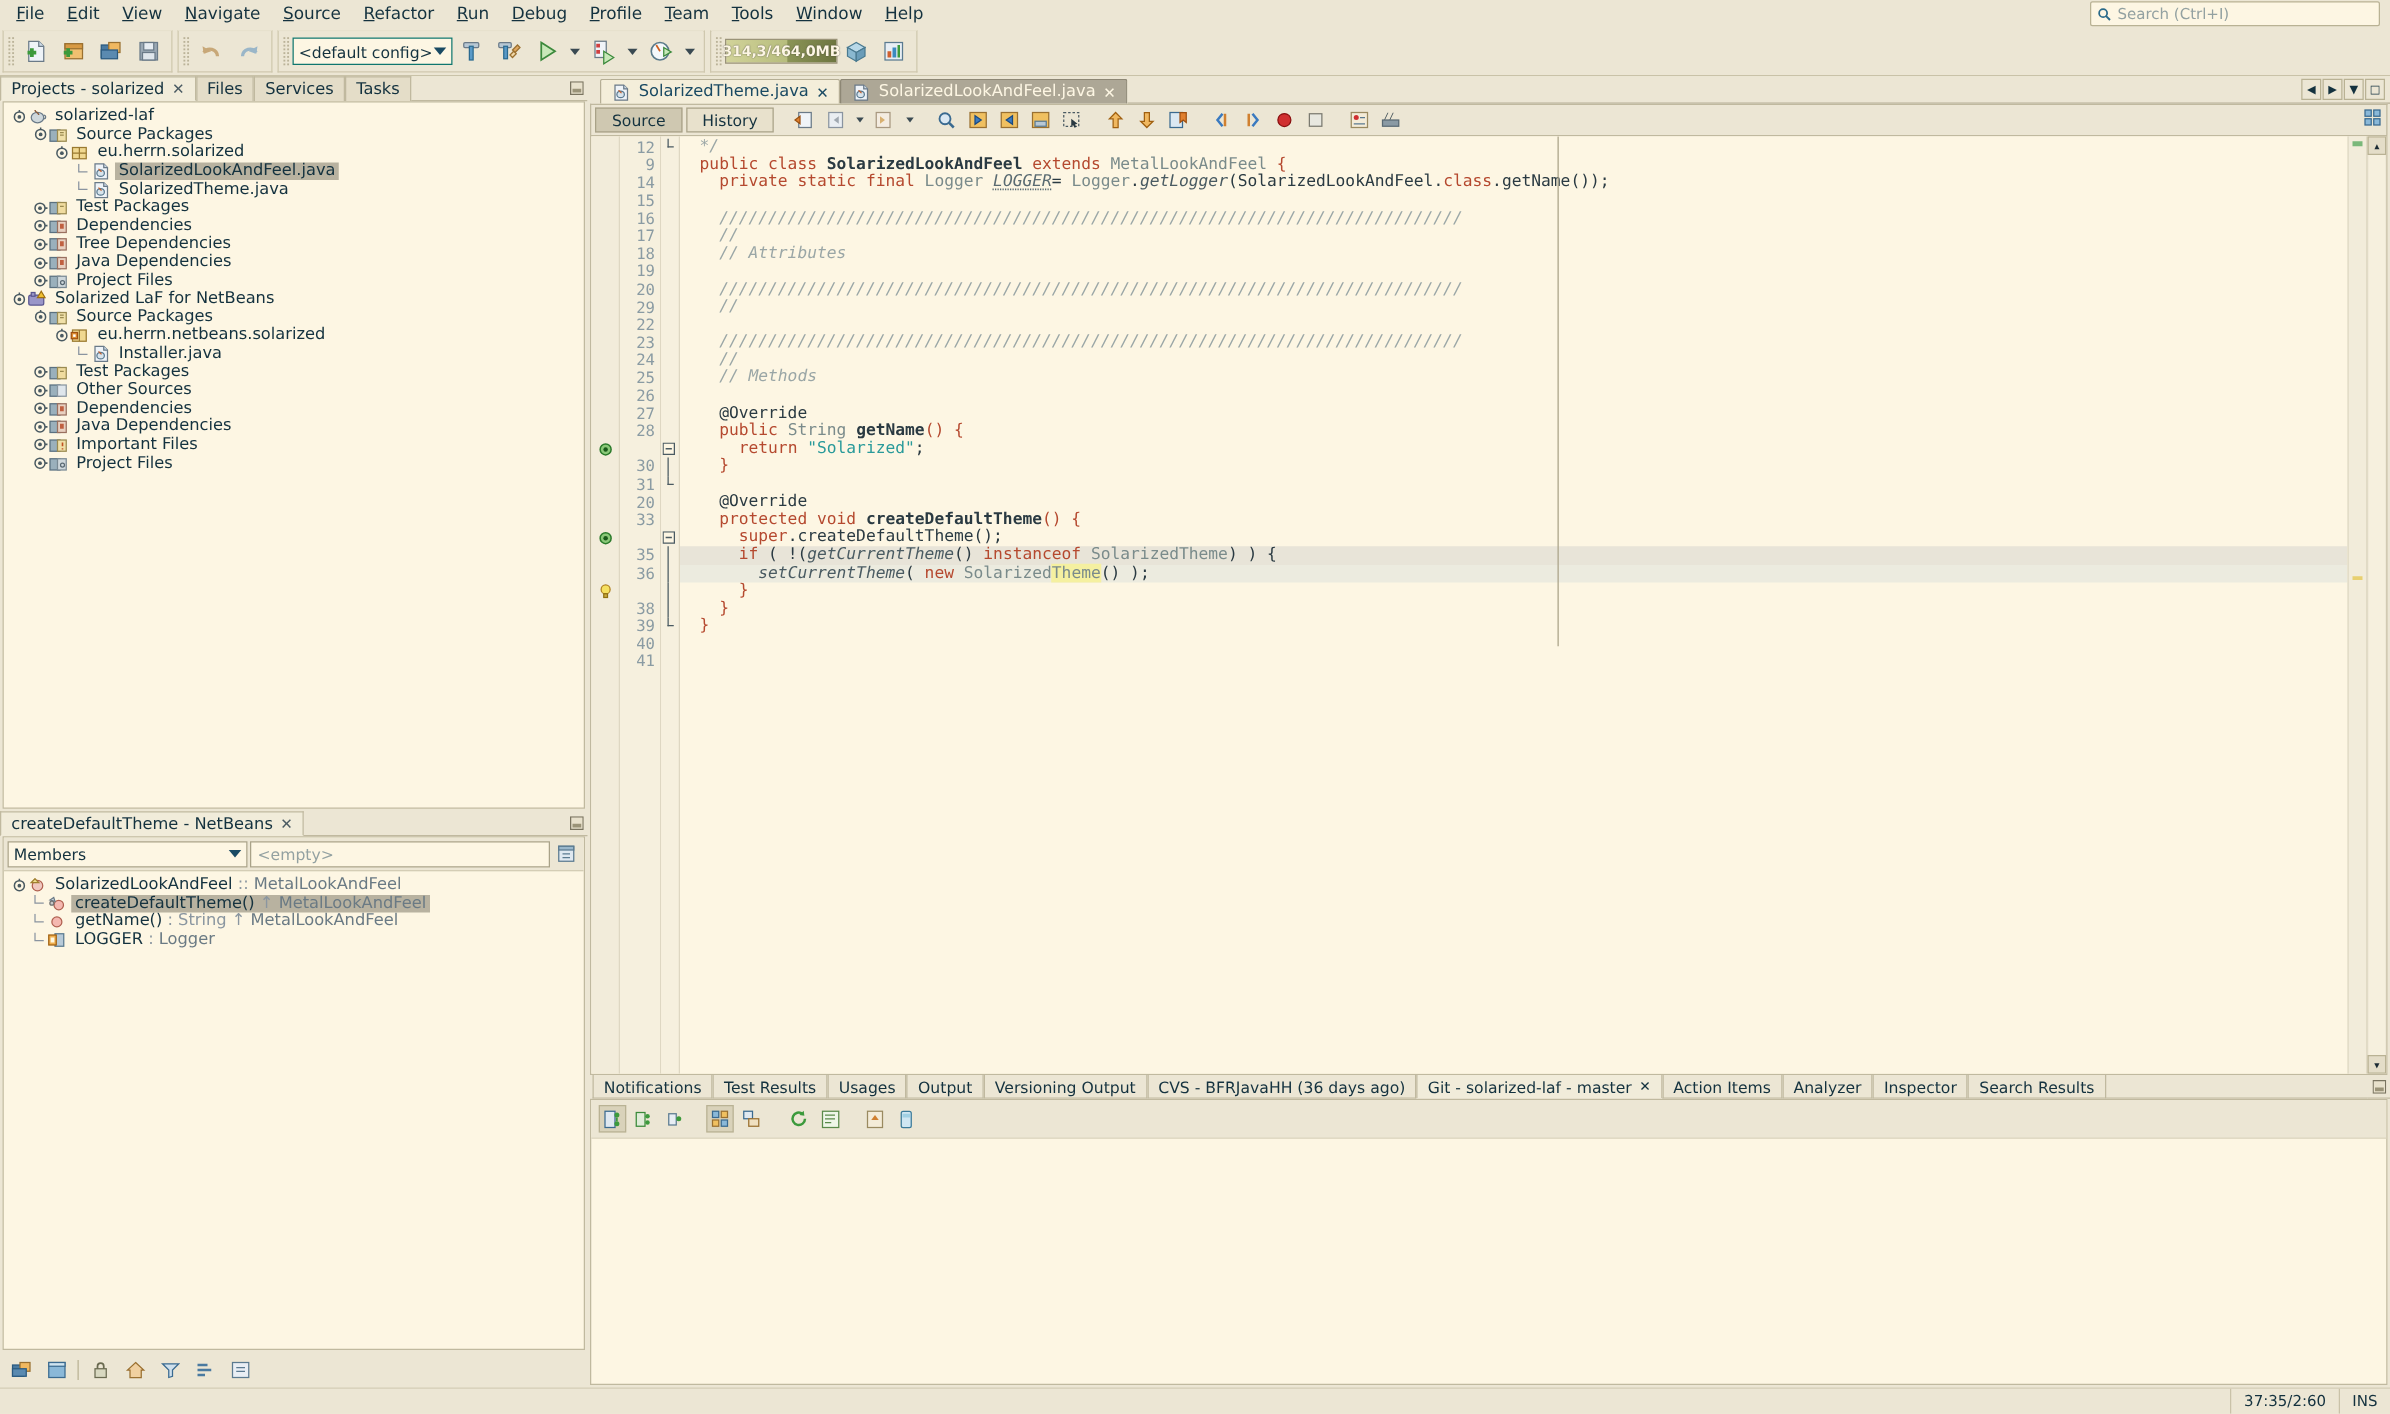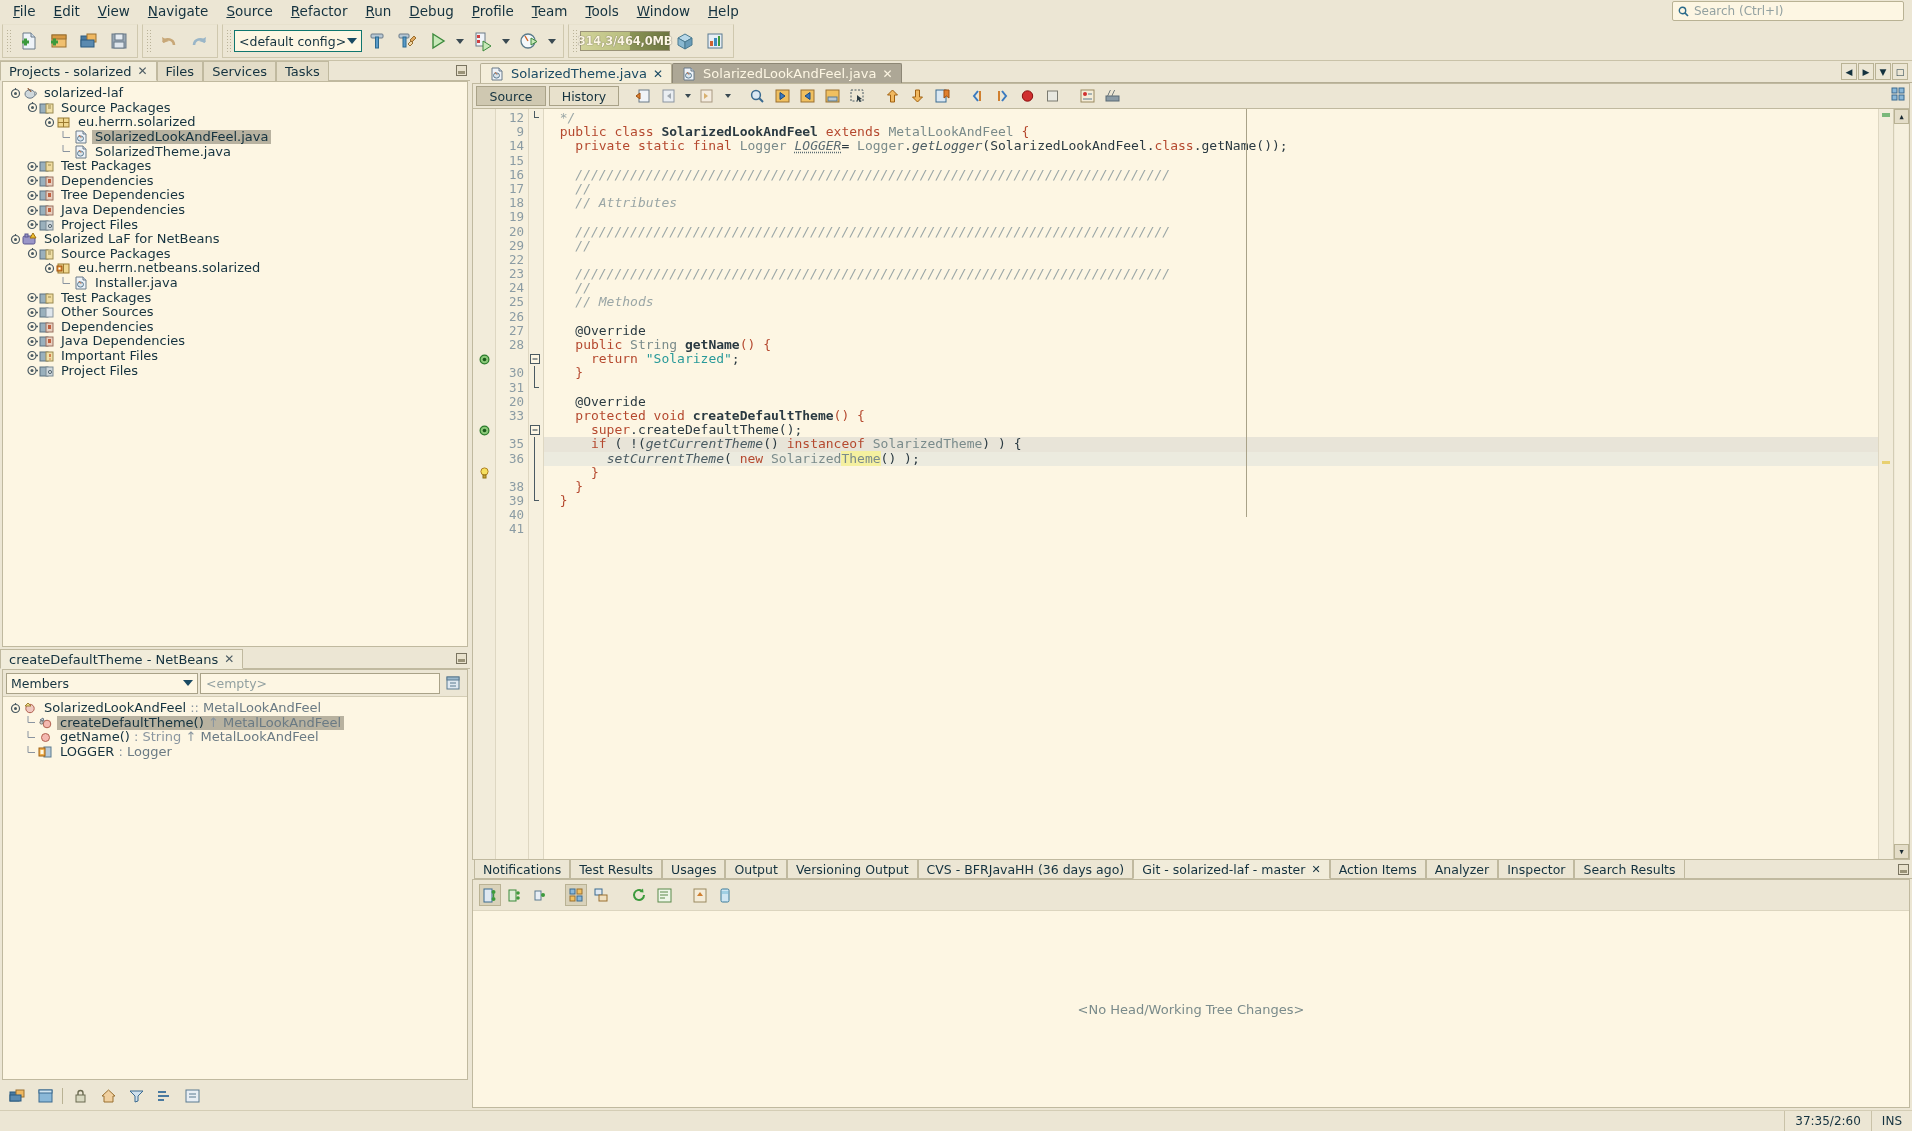--- a/index.html
+++ b/index.html
@@ -1294,23 +1294,20 @@
                 <path d="M5 9l3-4 3 4z" fill="#d08030"></path>
               </svg>
             </div>
             <div class="obtn">
               <svg width="17" height="17" viewBox="0 0 17 17">
                 <rect x="4" y="2" width="8" height="13" rx="1.5" fill="#cfe6f2" stroke="#3a7a9a"></rect>
                 <rect x="5" y="4" width="6" height="3" fill="#a0d0e4"></rect>
               </svg>
             </div>
           </div>
-          <div class="outmsg">
-            <span>&lt;No Head/Working Tree Changes&gt;</span>
-          </div>
         </div>
       </div>
     </div>
   </div>
 
   <div class="statusbar">
     <div class="stfill"></div>
     <div class="stcell">37:35/2:60</div>
     <div class="stcell">INS</div>
   </div>

